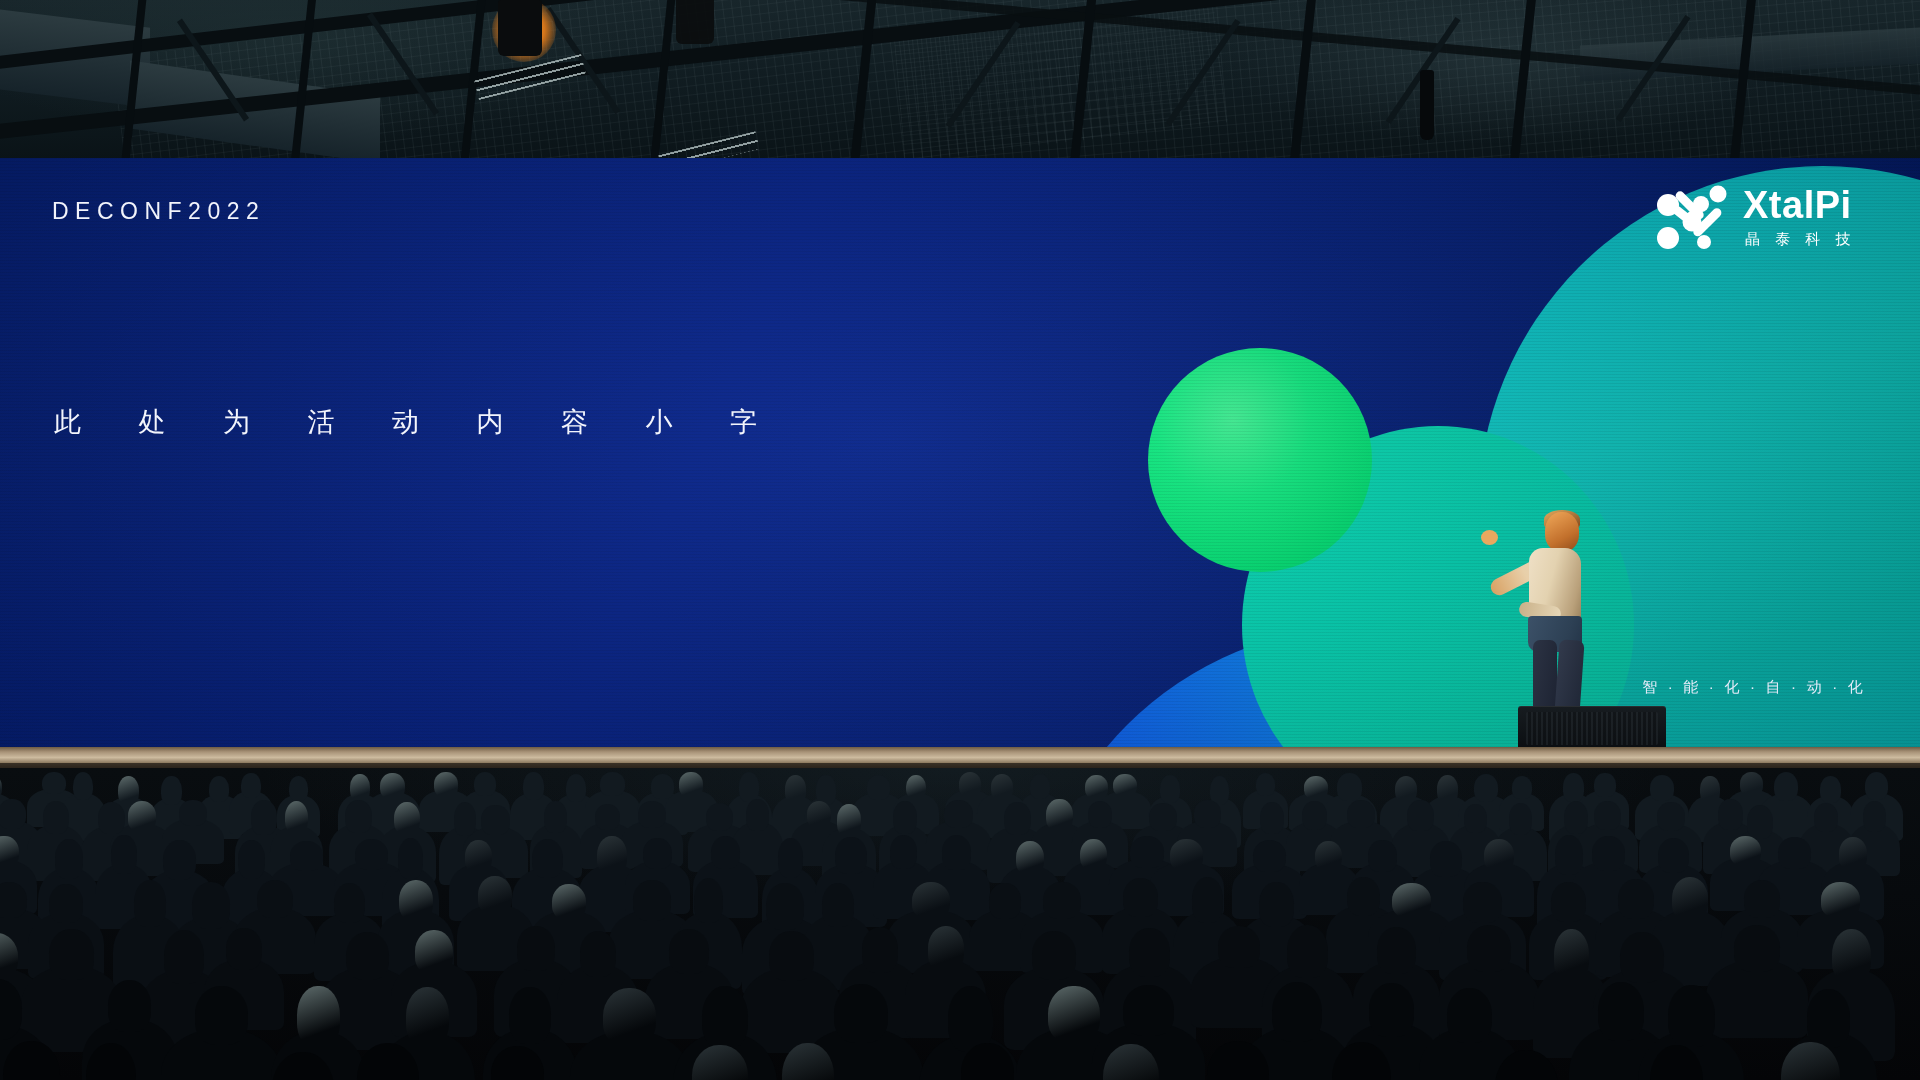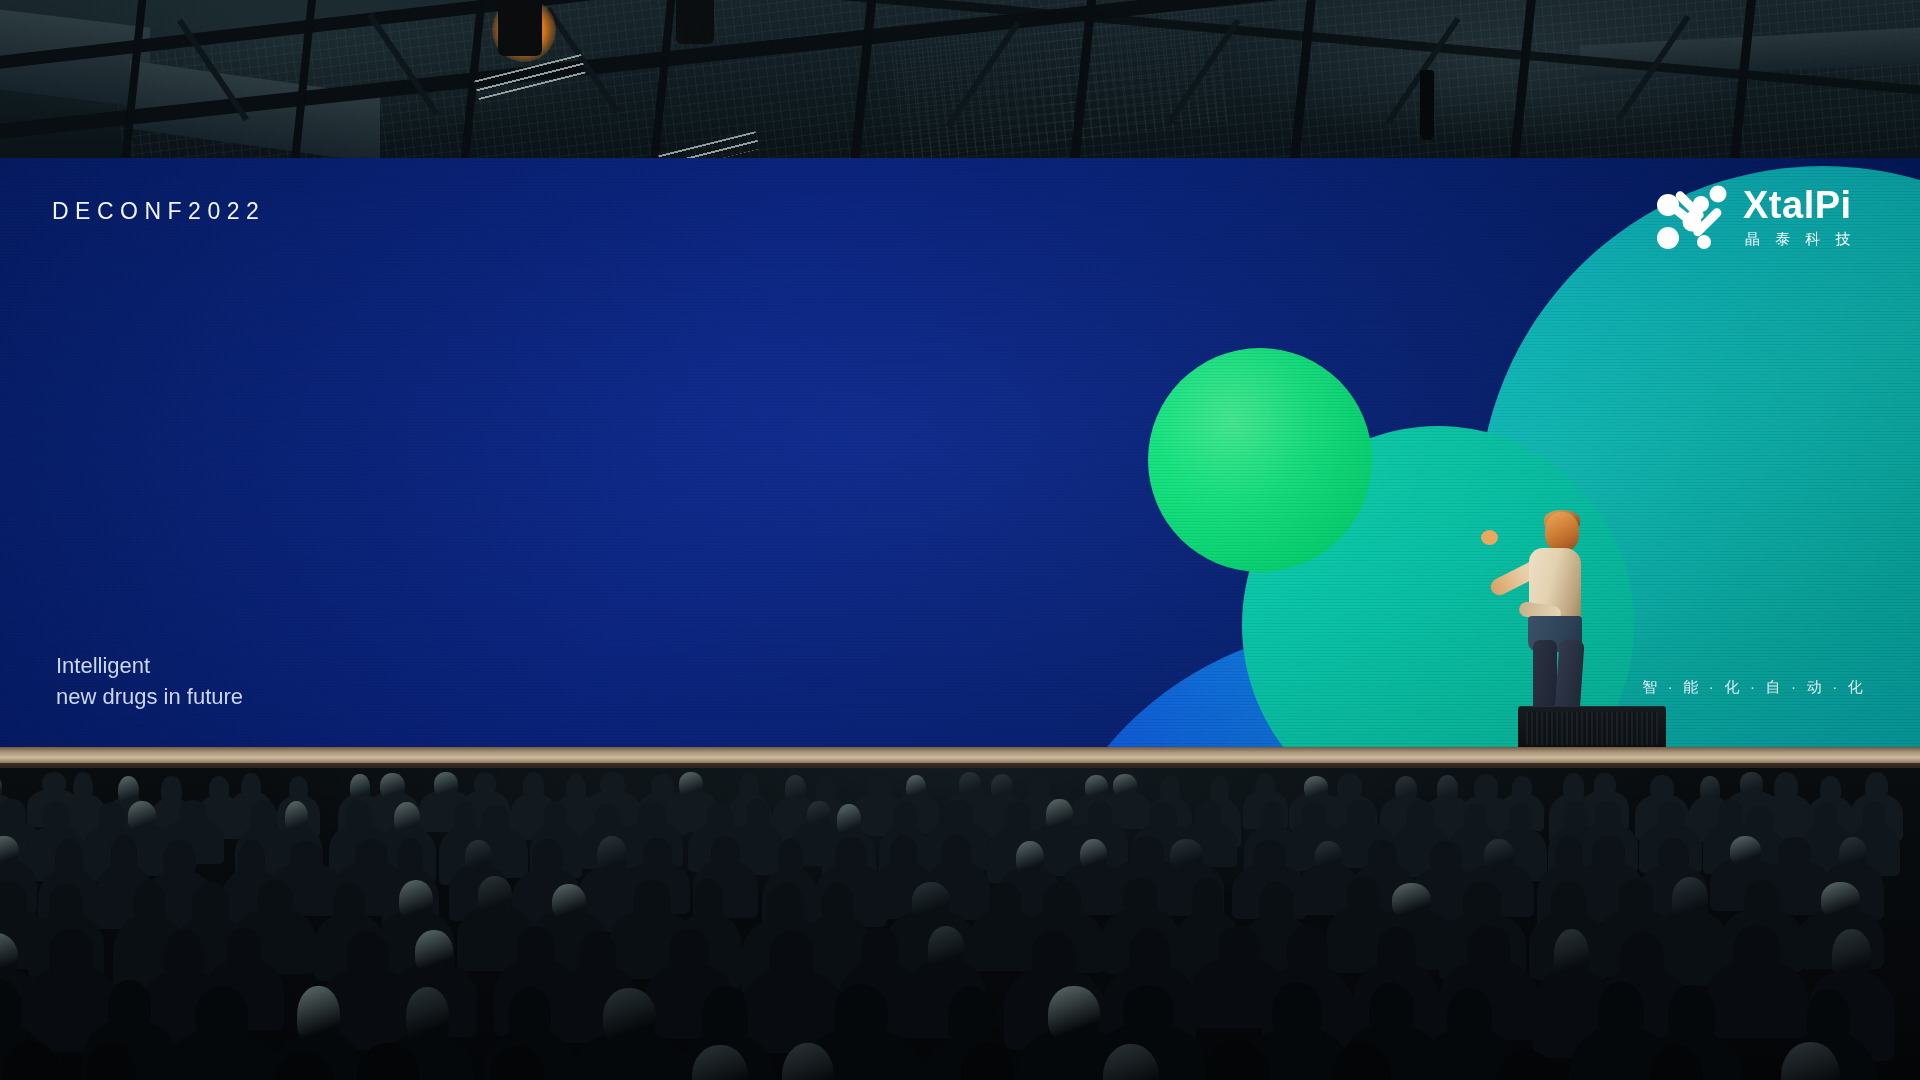--- a/index.html
+++ b/index.html
@@ -167,24 +167,21 @@
     <div class="circ c-blue"></div>
     <div class="circ c-bigright"></div>
     <div class="circ c-teal"></div>
     <div class="circ c-green"></div>
 
     <div class="screen-scan"></div>
     <div class="screen-vig"></div>
   </div>
 
   <div class="kicker nosel">DECONF2022</div>
-  <div class="engline nosel">
-    <div>Intelligent</div>
-    <div>new drugs in future</div>
-  </div>
+  <div class="sublineA nosel">此 处 为 活 动 内 容 小 字</div>
   <div class="tagline nosel">智 · 能 · 化 · 自 · 动 · 化</div>
 
   <div class="logo">
     <div class="logo-mark">
       <svg viewBox="0 0 76 74" width="76" height="74" aria-hidden="true">
         <g fill="#ffffff">
           <path d="M14 16 L30 30 L46 16 L56 26 L40 40 L56 54 L46 64 L30 50 L14 64 L4 54 L20 40 L4 26 Z" transform="scale(0.92) translate(4,2)" opacity="0"></path>
           <rect x="17" y="19" width="36" height="9" rx="4.5" transform="rotate(45 35 23)"></rect>
           <rect x="17" y="19" width="36" height="9" rx="4.5" transform="rotate(-45 35 23) translate(0,24)"></rect>
           <circle cx="13" cy="23" r="11"></circle>

